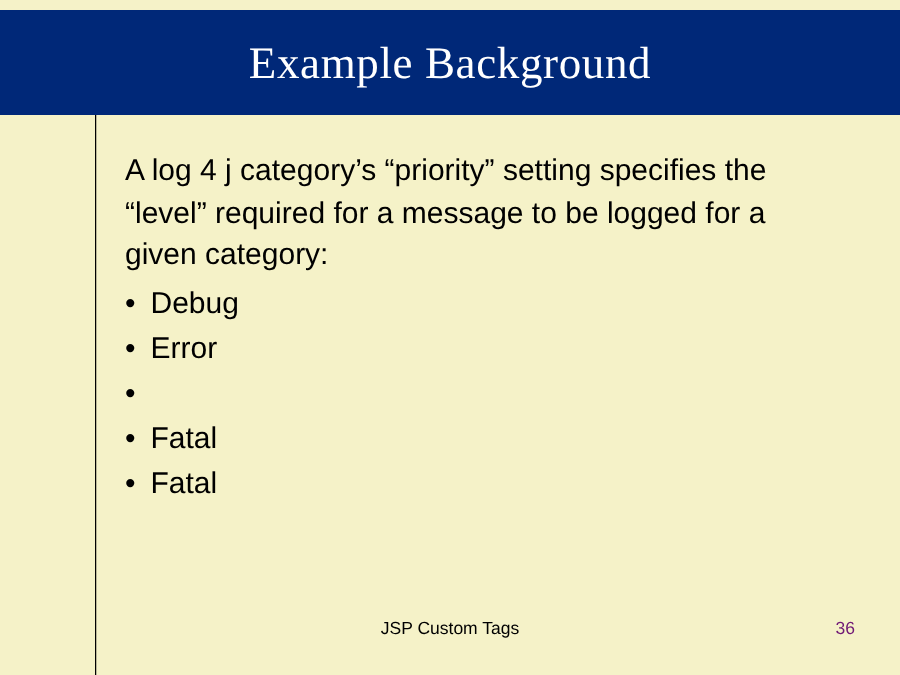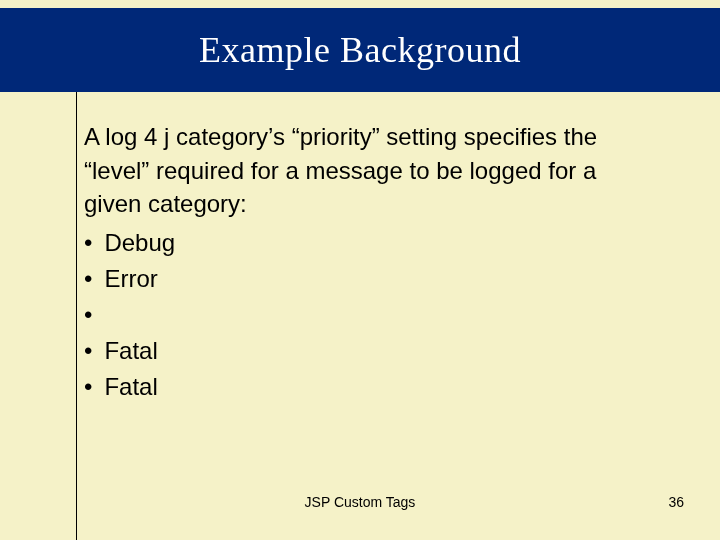--- a/index.html
+++ b/index.html
@@ -33,21 +33,21 @@
     .vertical-rule {
       position: absolute;
       left: 76px;
       top: 92px;
       width: 1px;
       height: 448px;
       background: #000000;
     }
     .content {
       position: absolute;
-      left: 84px;
+      left: 100px;
       top: 120px;
       width: 560px;
       color: #000000;
     }
     .para {
       font-size: 24px;
       line-height: 1.4;
       margin-bottom: 4px;
     }
     .bullets {
@@ -70,21 +70,21 @@
       bottom: 30px;
       text-align: center;
       font-size: 14px;
       color: #000000;
     }
     .footer-right {
       position: absolute;
       right: 36px;
       bottom: 30px;
       font-size: 14px;
-      color: #000000;
+      color: #701a75;
     }
   </style>
 </head>
 <body>
 
 <div class="title-band">
   <div class="title-text">Example Background</div>
 </div>
 
 <div class="vertical-rule"></div>

